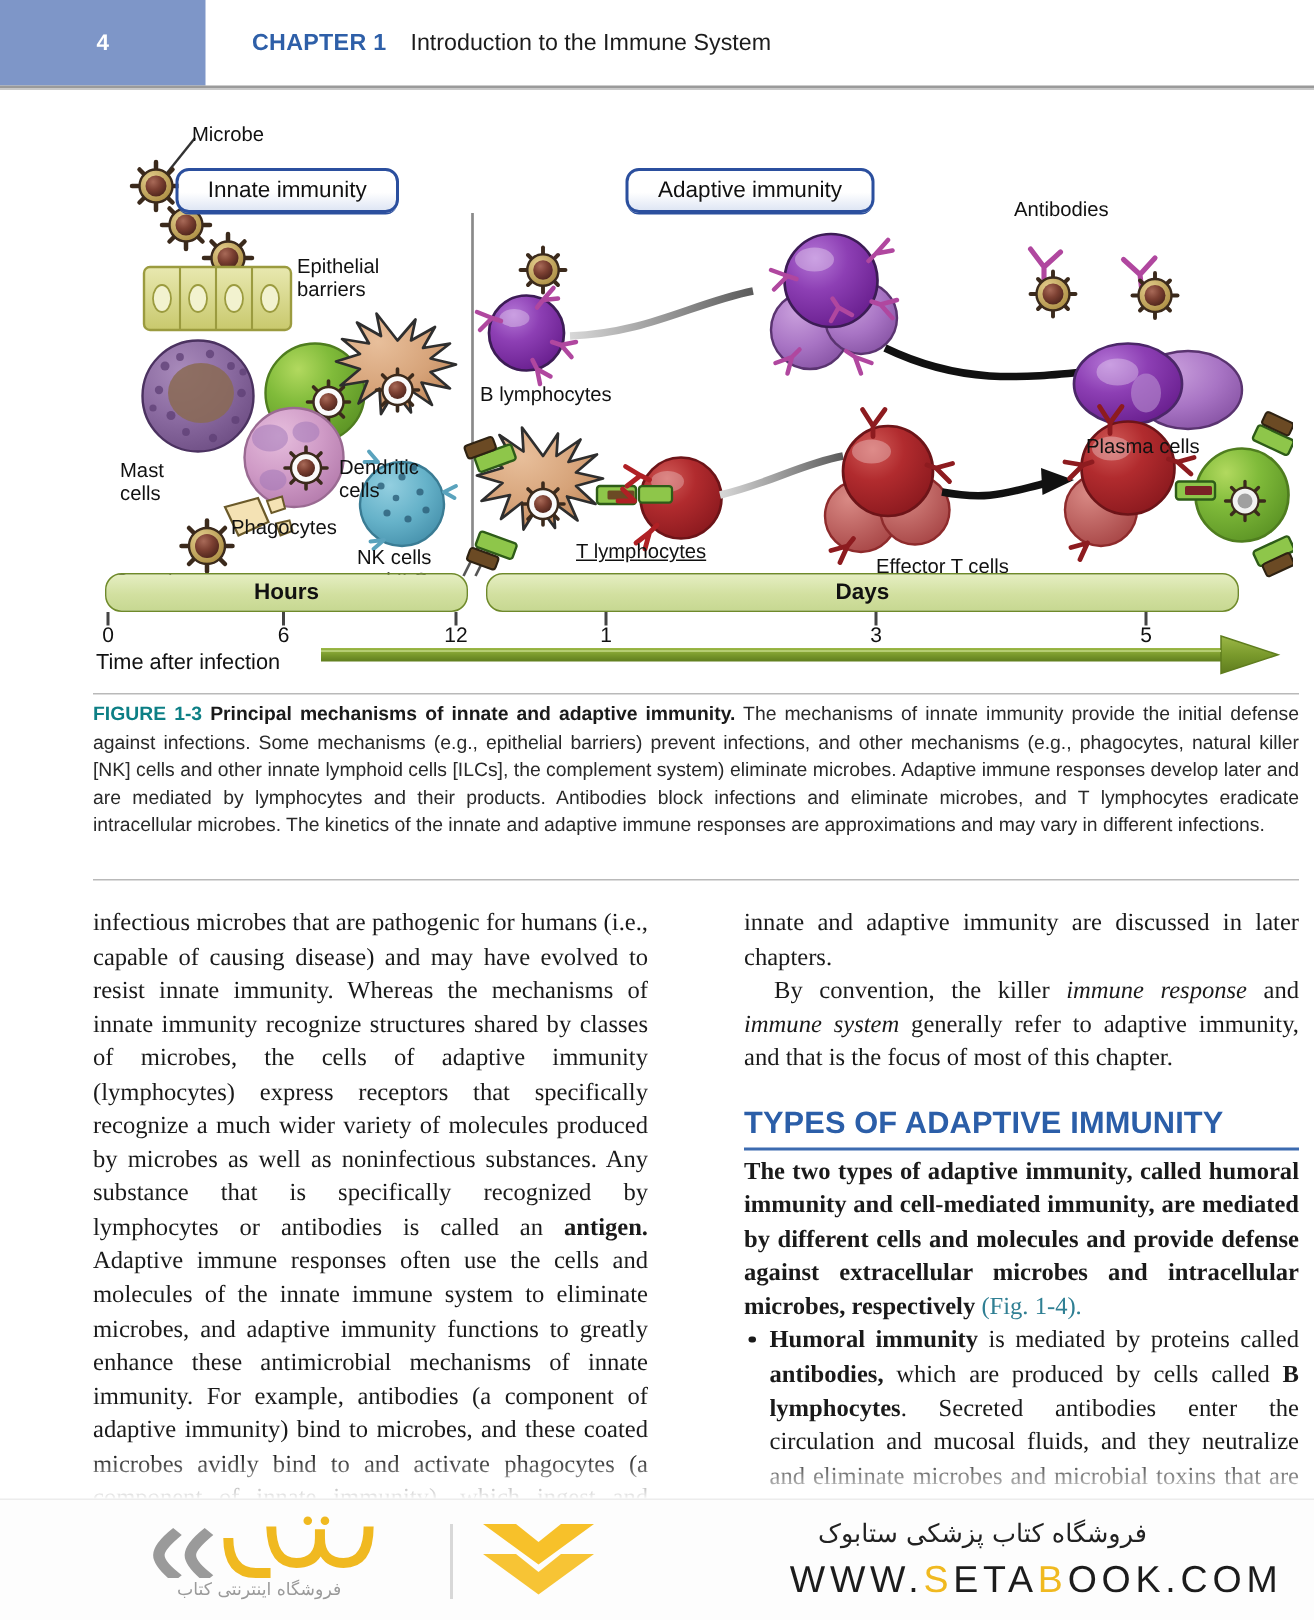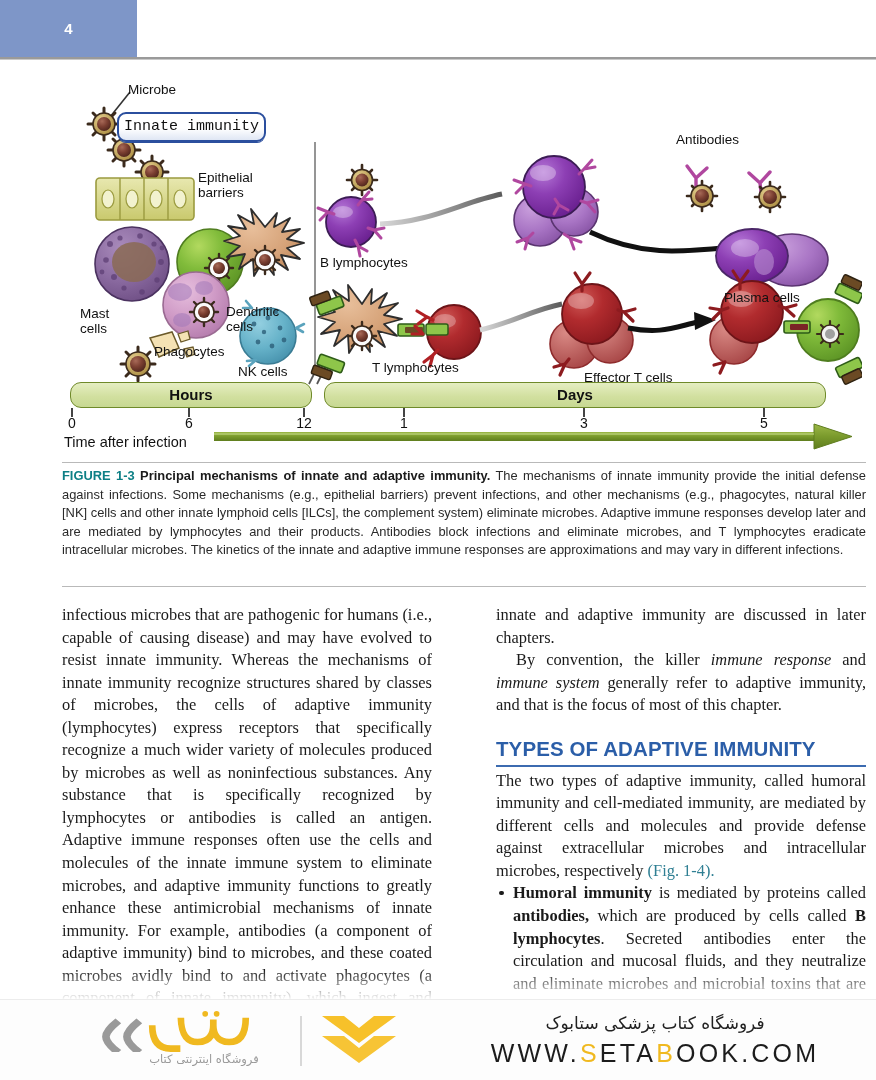--- a/index.html
+++ b/index.html
@@ -49,21 +49,21 @@
   
   #figure-block {
     position: absolute; left: 62px; top: 72px; width: 800px; height: 385px;
   }
   .fig-canvas { position: absolute; inset: 0; }
 
   .section-pill {
     position: absolute;
     border: 2px solid #2b4f9e; border-radius: 9px;
     background: linear-gradient(to bottom,#ffffff 0%,#ffffff 55%,#dfe6f4 100%);
-    color: #111; font-family: Liberation Mono, monospace;
+    color: #111; font-family: Liberation Sans, sans-serif;
     font-size: 15px; text-align: center; line-height: 26px; height: 26px;
     box-shadow: 0 2px 0 -1px #2b4f9e;
   }
   #pill-innate { left: 55px; top: 40px; width: 145px; }
   #pill-adaptive { left: 355px; top: 40px; width: 162px; }
 
   .fig-label {
     position: absolute; font-family: "Liberation Sans", sans-serif;
     font-size: 13.5px; color: #111; line-height: 15px; white-space: pre-line;
   }
@@ -120,21 +120,21 @@
     position: absolute; top: 0; width: 370px; height: 400px; overflow: hidden;
   }
   #col-left  { left: 0; }
   #col-right { left: 434px; }
   .body-p {
     font-family: "Liberation Serif", serif;
     font-size: 16.4px; line-height: 22.55px; text-align: justify;
     margin: 0; color: #1a1a1a; hyphens: none;
   }
   .body-p.indent { text-indent: 20px; }
-  .body-p b { font-weight: normal; }
+  .body-p b { font-weight: bold; }
   .body-p i { font-style: italic; }
   .fig-ref { color: #2f7f93; }
 
   h2.section-heading {
     font-family: "Liberation Sans", sans-serif;
     color: #2b5ea8; font-size: 20.5px; font-weight: bold;
     letter-spacing: .1px; margin: 20px 0 3px 0;
     padding-bottom: 4px; border-bottom: 2.2px solid #3c6bb0;
   }
   .bullet-list { margin: 0; padding: 0; list-style: none; }
@@ -160,47 +160,50 @@
     position: absolute; left: 0; top: 999px; width: 876px; height: 81px;
     background: #fdfdfd;
     border-top: 1px solid #ececec;
   }
   .logo-group { position: absolute; left: 88px; top: 8px; width: 300px; height: 64px; }
   .logo-script {
     position: absolute; left: 0; top: 2px; width: 200px; height: 42px;
   }
   .logo-sub {
     position: absolute; left: 30px; top: 44px; width: 172px;
-    text-align: center; direction: rtl;
+    text-align: left; direction: rtl;
     font-family: "DejaVu Sans", sans-serif; font-size: 11.5px; color: #9a9a9a;
   }
   .logo-divider {
     position: absolute; left: 212px; top: 8px; width: 2px; height: 50px;
     background: #d8d8d8;
   }
   .logo-chevrons { position: absolute; left: 232px; top: 6px; }
   .footer-right { position: absolute; left: 455px; top: 10px; width: 400px; }
   .footer-fa {
     text-align: center; direction: rtl;
     font-family: "DejaVu Sans", sans-serif; font-size: 17px; color: #222;
     line-height: 26px;
   }
   .footer-url {
-    text-align: center; margin-top: 3px;
+    text-align: right; margin-top: 3px;
     font-family: "Liberation Sans", sans-serif; font-size: 25px;
     letter-spacing: 3.2px; color: #1c1c1c; font-weight: 400;
   }
   .footer-url .hl { color: #f0b920; }
 </style>
 </head>
 <body>
 
 <div id="page-header">
   <div class="page-number-block">
     <div class="page-number-text">4</div>
+  </div>
+  <div class="header-title-row">
+    <span class="chapter-label">CHAPTER 1</span><span class="chapter-title">Introduction to the Immune System</span>
   </div>
   <div class="header-rule"></div>
 </div>
 
 <div id="figure-block">
 
   <svg class="fig-canvas" viewBox="0 0 800 385" width="800" height="385">
     <defs>
       <radialGradient id="gMicrobe" cx="36%" cy="30%" r="75%">
         <stop offset="0%" stop-color="#a86a58"></stop>
@@ -641,34 +644,35 @@
     </g>
 
     <g>
       <rect x="152" y="360" width="600" height="9" fill="url(#gTimeArrow)"></rect>
       <polygon points="752,352 790,364.5 752,377" fill="url(#gTimeArrow)" stroke="#5f7d1e" stroke-width="1"></polygon>
       <line x1="152" y1="362" x2="752" y2="362" stroke="#b5cd72" stroke-width="1.4"></line>
     </g>
   </svg>
 
   <div class="section-pill" id="pill-innate">Innate immunity</div>
+  <div class="section-pill" id="pill-adaptive">Adaptive immunity</div>
 
   <div class="fig-label" style="left:66px; top:10px;">Microbe</div>
   <div class="fig-label" style="left:136px; top:98px;">Epithelial
 barriers</div>
   <div class="fig-label" style="left:18px; top:234px;">Mast
 cells</div>
   <div class="fig-label" style="left:92px; top:272px;">Phagocytes</div>
   <div class="fig-label" style="left:164px; top:232px;">Dendritic
 cells</div>
   <div class="fig-label" style="left:14px; top:308px;">Complement</div>
   <div class="fig-label" style="left:176px; top:292px;">NK cells
 and ILCs</div>
   <div class="fig-label" style="left:258px; top:183px;">B lymphocytes</div>
-  <div class="fig-label" style="left:310px; top:288px;">T lymphocytes</div>
+  <div class="fig-label" style="left:322px; top:288px;text-decoration:underline;">T lymphocytes</div>
   <div class="fig-label" style="left:614px; top:60px;text-align:center;">Antibodies</div>
   <div class="fig-label" style="left:662px; top:218px;">Plasma cells</div>
   <div class="fig-label" style="left:522px; top:298px;">Effector T cells</div>
 
   <div class="time-bar" id="bar-hours">Hours</div>
   <div class="time-bar" id="bar-days">Days</div>
 
   <div class="time-tick" style="left:9px;"></div>
   <div class="time-tick" style="left:126px;"></div>
   <div class="time-tick" style="left:241px;"></div>

